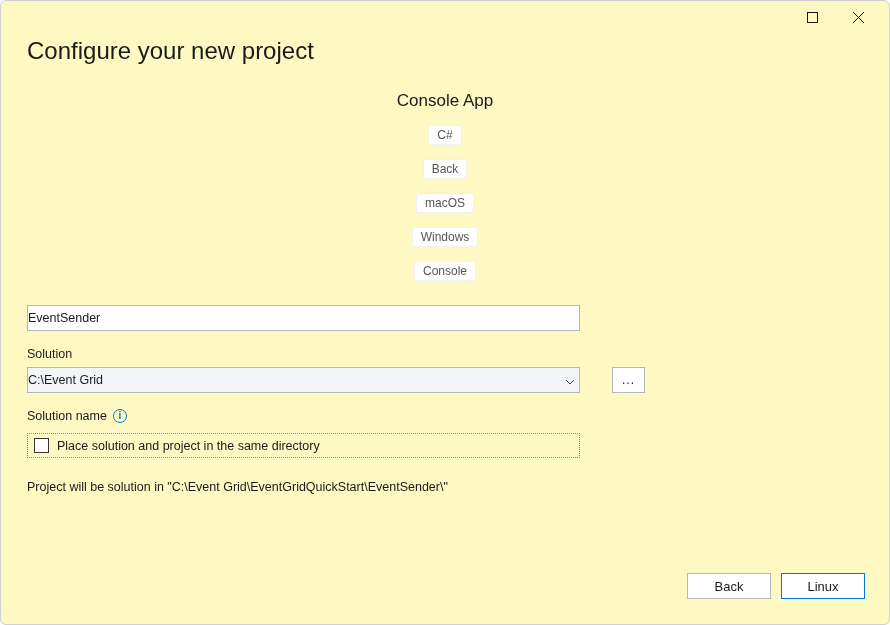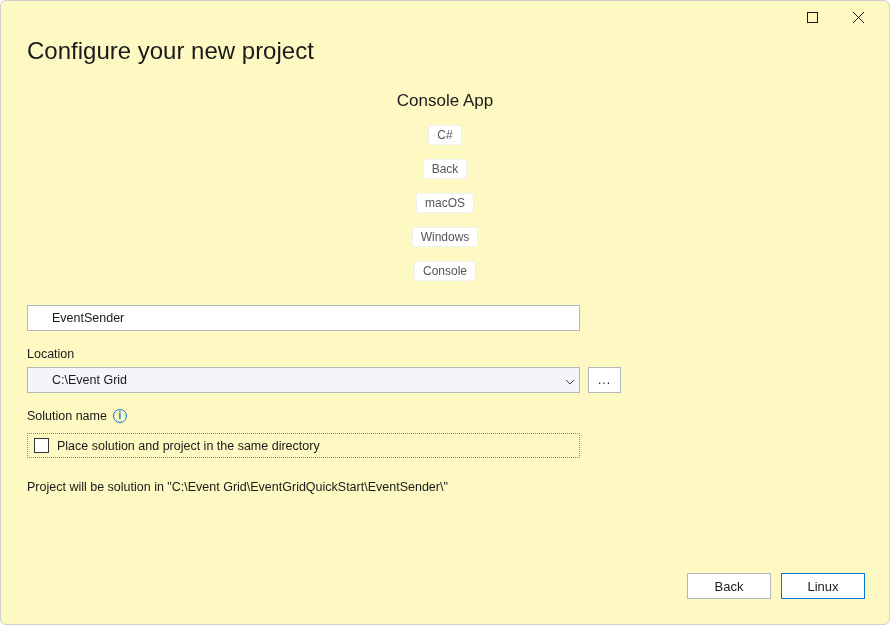--- a/index.html
+++ b/index.html
@@ -83,27 +83,27 @@
       color: #1a1a1a;
     }
     .text-input, .select-input {
       width: 553px;
       height: 26px;
       border: 1px solid #b5b7ba;
       background: #ffffff;
       font-size: 12.5px;
       font-family: inherit;
       color: #1a1a1a;
-      padding: 0 24px;
+      padding: 0 0;
       outline: none;
     }
     .location-row {
       display: flex;
       align-items: flex-start;
-      gap: 8px;
+      gap: 32px;
     }
     .select-wrap {
       position: relative;
       width: 553px;
       height: 26px;
     }
     .select-input {
       width: 100%;
       background: #f3f5f9;
     }
@@ -219,21 +219,21 @@
       <span class="tag">Windows</span>
       <span class="tag">Console</span>
     </div>
 
     <div class="field-block">
       <input type="text" class="text-input" value="EventSender" style="">
     </div>
 
     <div class="field-block">
       <div class="field-label-row">
-        <span class="field-label">Location</span>
+        <span class="field-label">Solution</span>
       </div>
       <div class="location-row">
         <div class="select-wrap">
           <input type="text" class="select-input" value="C:\Event Grid" style="">
           <span class="select-caret">
             <svg width="8" height="5" viewBox="0 0 8 5">
                 <path d="M0 0 L4 4 L8 0" fill="none" stroke="#444" stroke-width="1"></path>
               </svg>
           </span>
         </div>

